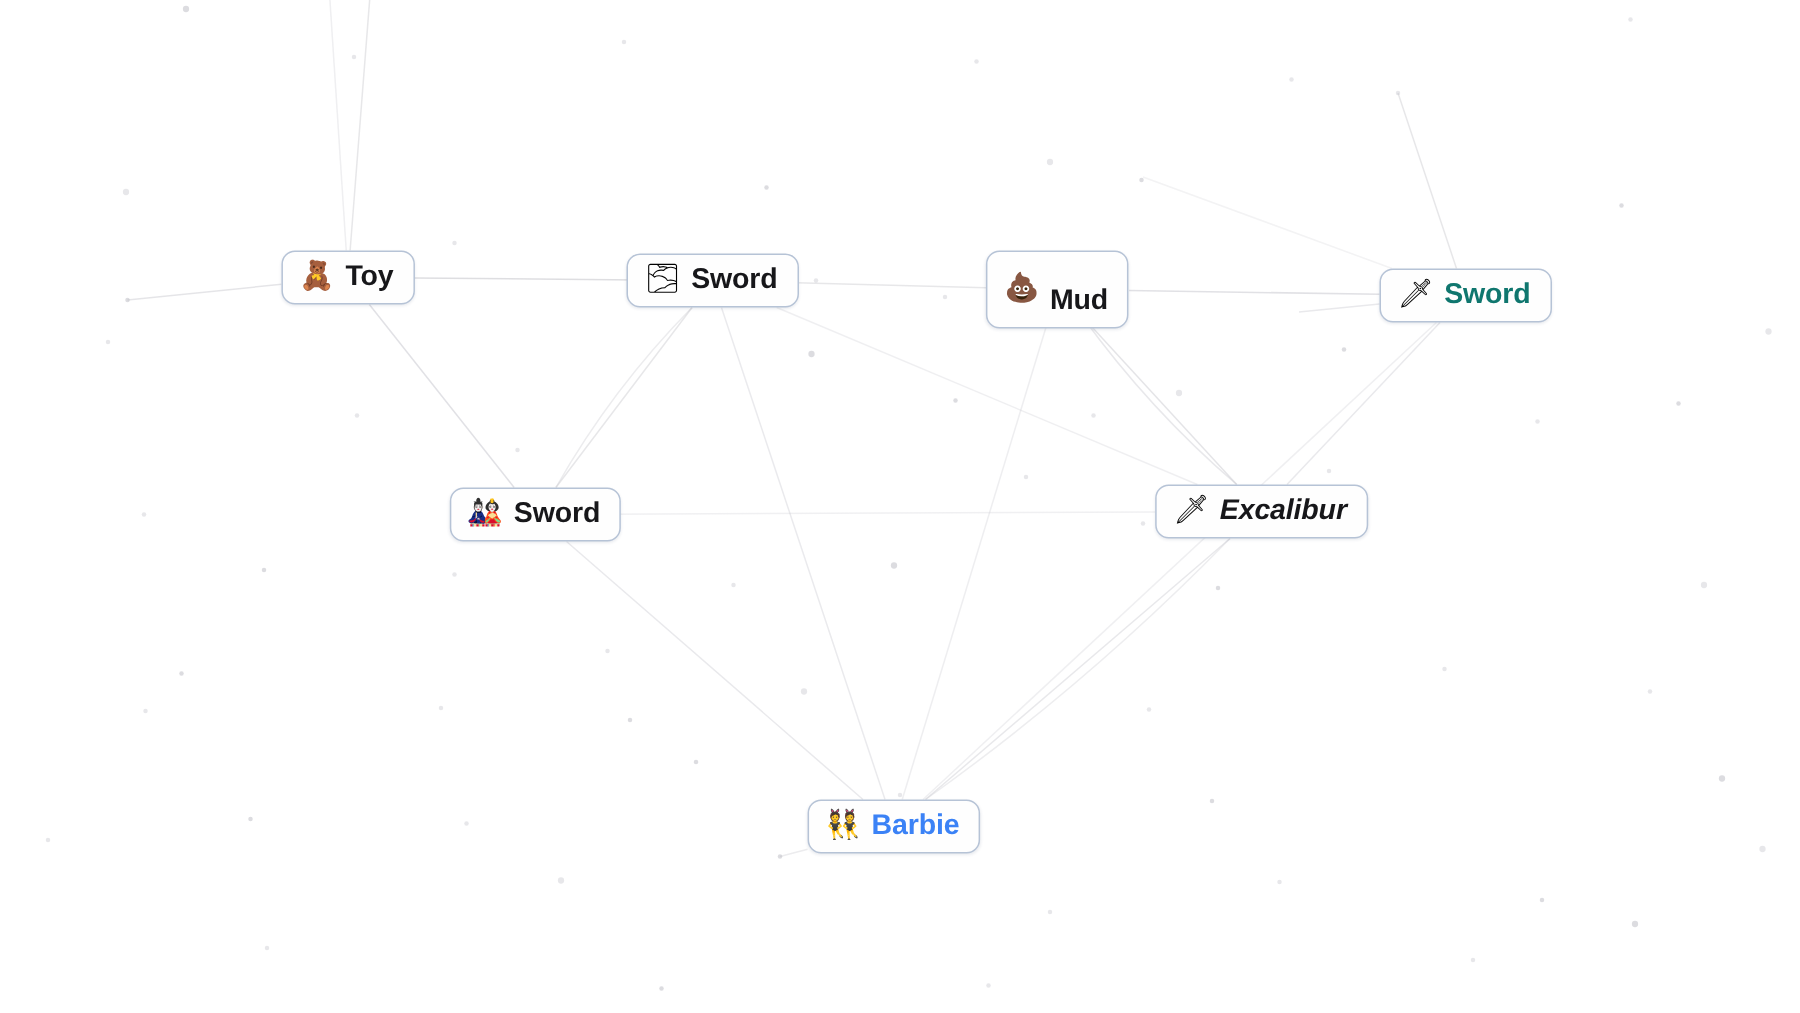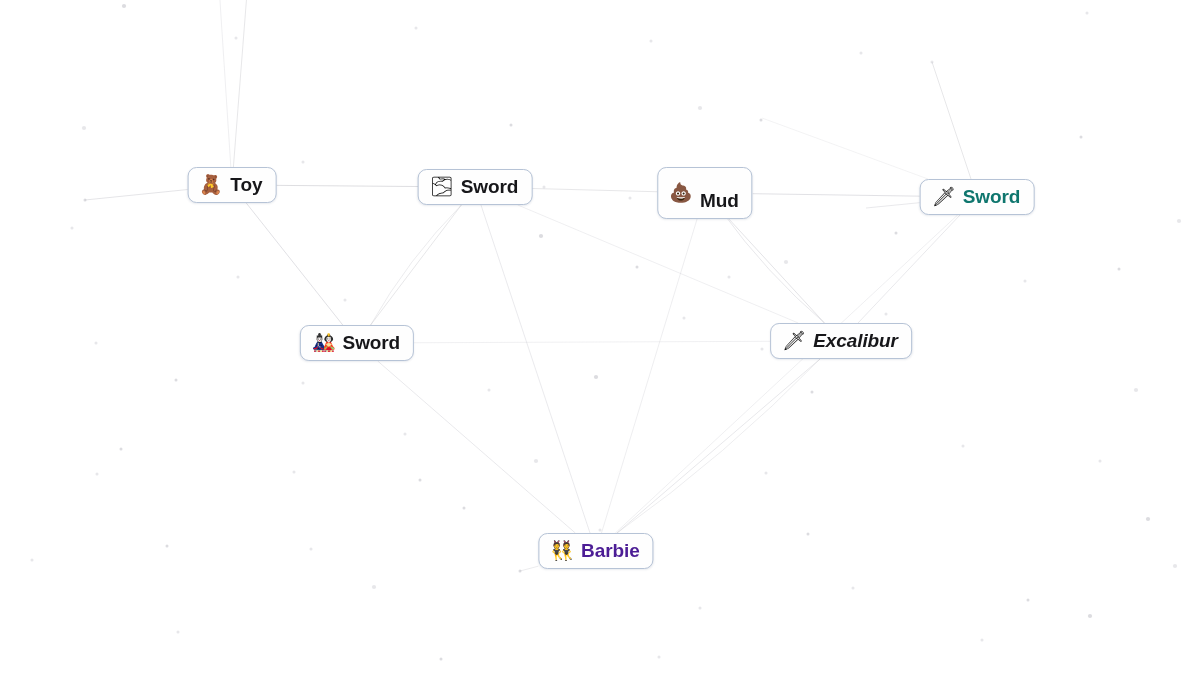--- a/index.html
+++ b/index.html
@@ -188,16 +188,16 @@
       <div class="node" style="left: 357px; top: 343px;">
         <span class="node-icon">🎎</span>
         <span class="node-label" style="color: rgb(23, 23, 26);">Sword</span>
       </div>
       <div class="node" style="left: 841px; top: 341px;">
         <span class="node-icon">🗡</span>
         <span class="node-label" style="color: rgb(23, 23, 26); font-style: italic;">Excalibur</span>
       </div>
       <div class="node" style="left: 596px; top: 551px;">
         <span class="node-icon">👯</span>
-        <span class="node-label" style="color: #4c1d95;">Barbie</span>
+        <span class="node-label" style="color: #3b82f6;">Barbie</span>
       </div>
     </div>
 </div>
 
 </body></html>

